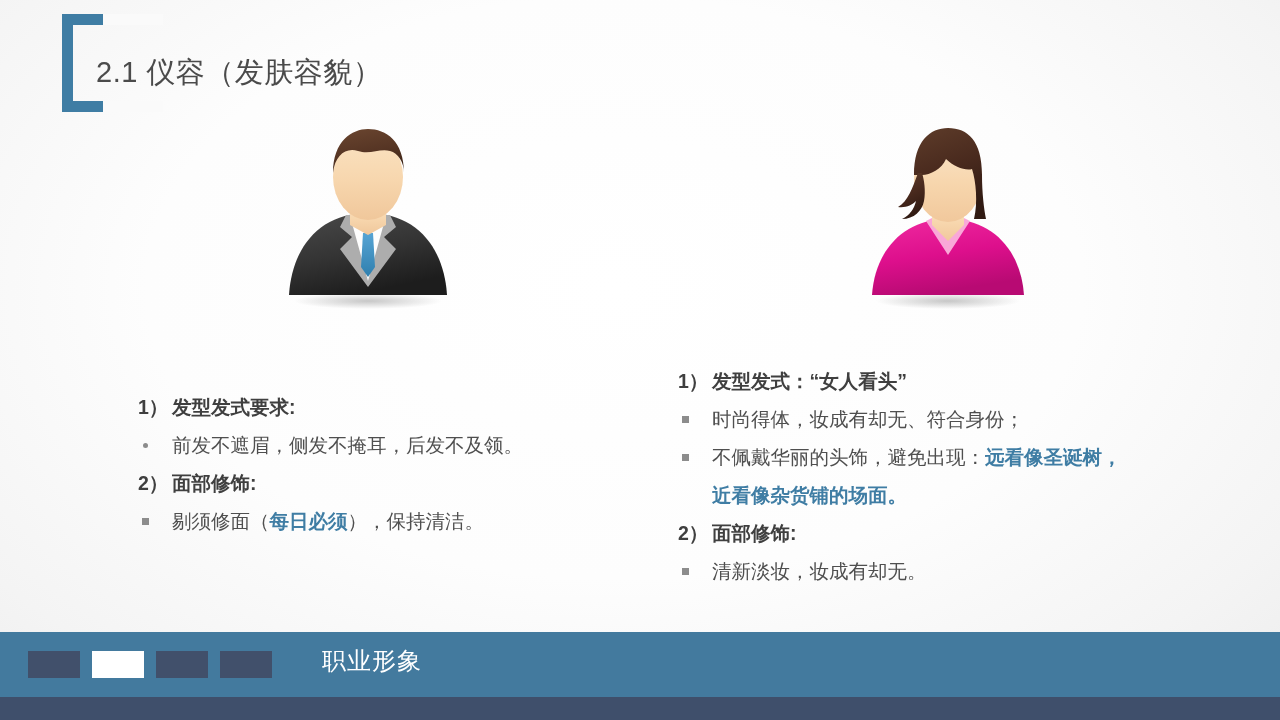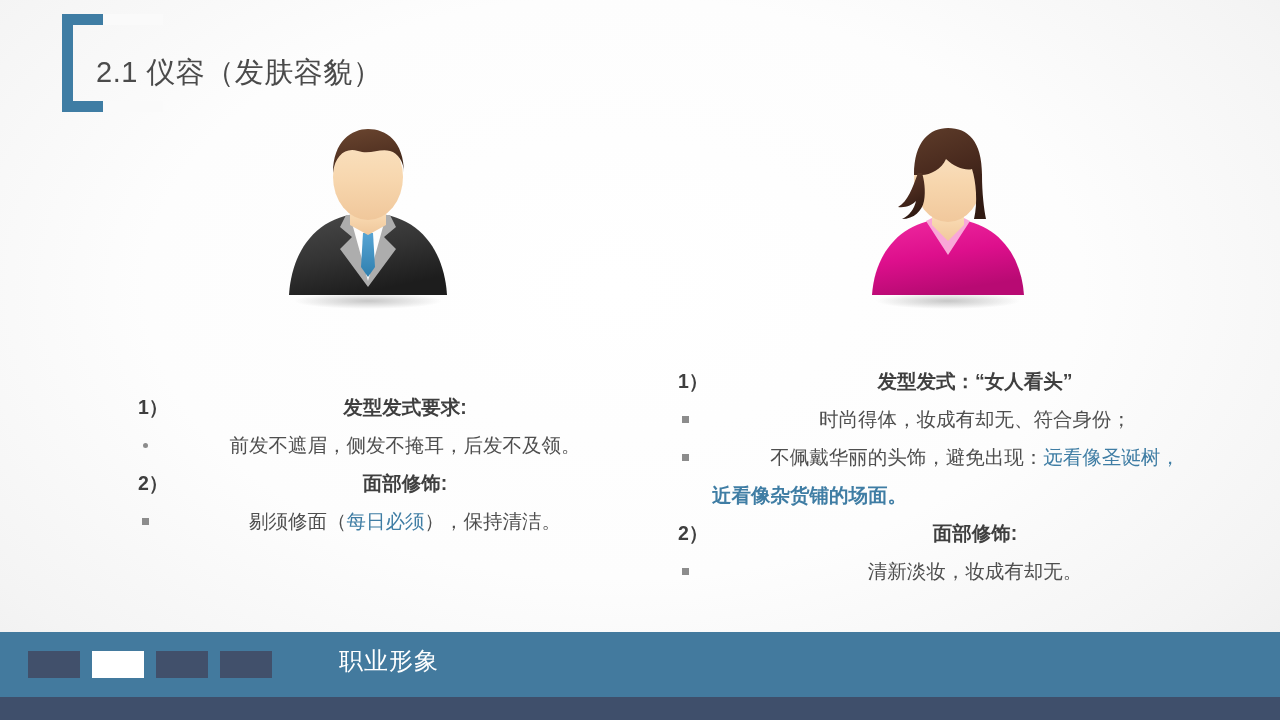--- a/index.html
+++ b/index.html
@@ -64,41 +64,41 @@
     position:relative; width:34px;
   }
   .marker.bullet-dot::before {
     content:""; position:absolute; left:5px; top:17px;
     width:5px; height:5px; border-radius:50%; background:#8c8c8c;
   }
   .marker.bullet-sq::before {
     content:""; position:absolute; left:4px; top:16px;
     width:7px; height:7px; background:#8c8c8c;
   }
-  .txt { flex:1 1 auto;text-align:center; }
-  .hl { color:#3f7da4; font-weight:normal; }
+  .txt { flex:1 1 auto; }
+  .hl { color:#3f7da4; font-weight:bold; }
   .indent-cont { padding-left:34px; font-weight:bold; color:#3f7da4;
                  font-size:19.5px; line-height:38px; }
 
   
   .footer-bar {
     position:absolute; left:0; top:632px; width:1280px; height:65px;
     background:#437a9e;
   }
   .footer-strip {
     position:absolute; left:0; top:697px; width:1280px; height:23px;
     background:#3f4f6b;
   }
   .sq { position:absolute; top:19px; width:52px; height:27px; background:#41506b; }
   .sq1 { left:28px; }
   .sq2 { left:92px; background:#ffffff; }
   .sq3 { left:156px; }
   .sq4 { left:220px; }
   .footer-title {
-    position:absolute; left:339px; top:645px;
+    position:absolute; left:322px; top:645px;
     font-size:24px; color:#ffffff; letter-spacing:1px;font-family:Liberation Mono, monospace;
   }
   .watermark {
     position:absolute; right:22px; top:652px;
     font-size:35px; font-weight:bold; color:#ffffff;
     letter-spacing:1px;
     text-shadow:
        1.6px 0 0 #2e3a4f, -1.6px 0 0 #2e3a4f,
        0 1.6px 0 #2e3a4f, 0 -1.6px 0 #2e3a4f,
        1.2px 1.2px 0 #2e3a4f, -1.2px 1.2px 0 #2e3a4f,

